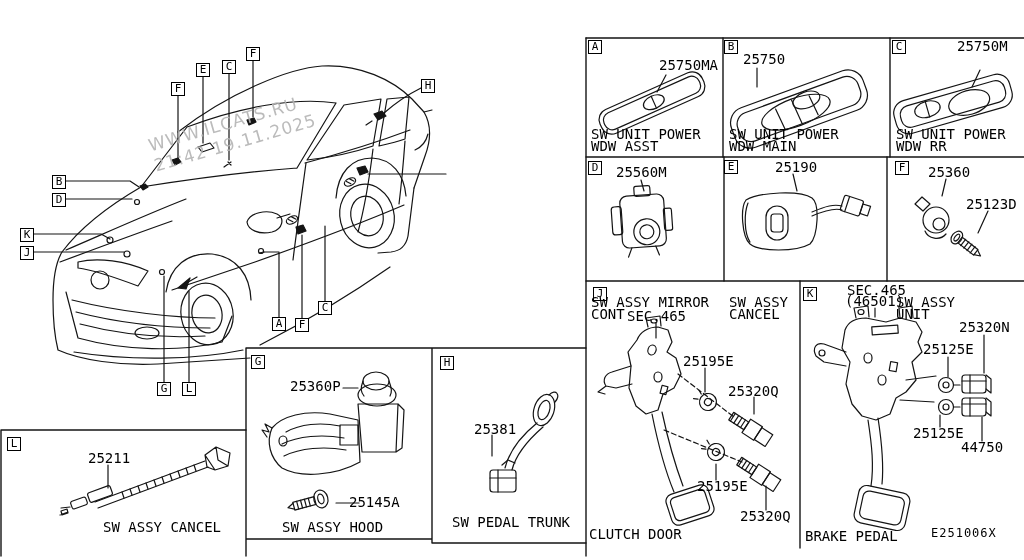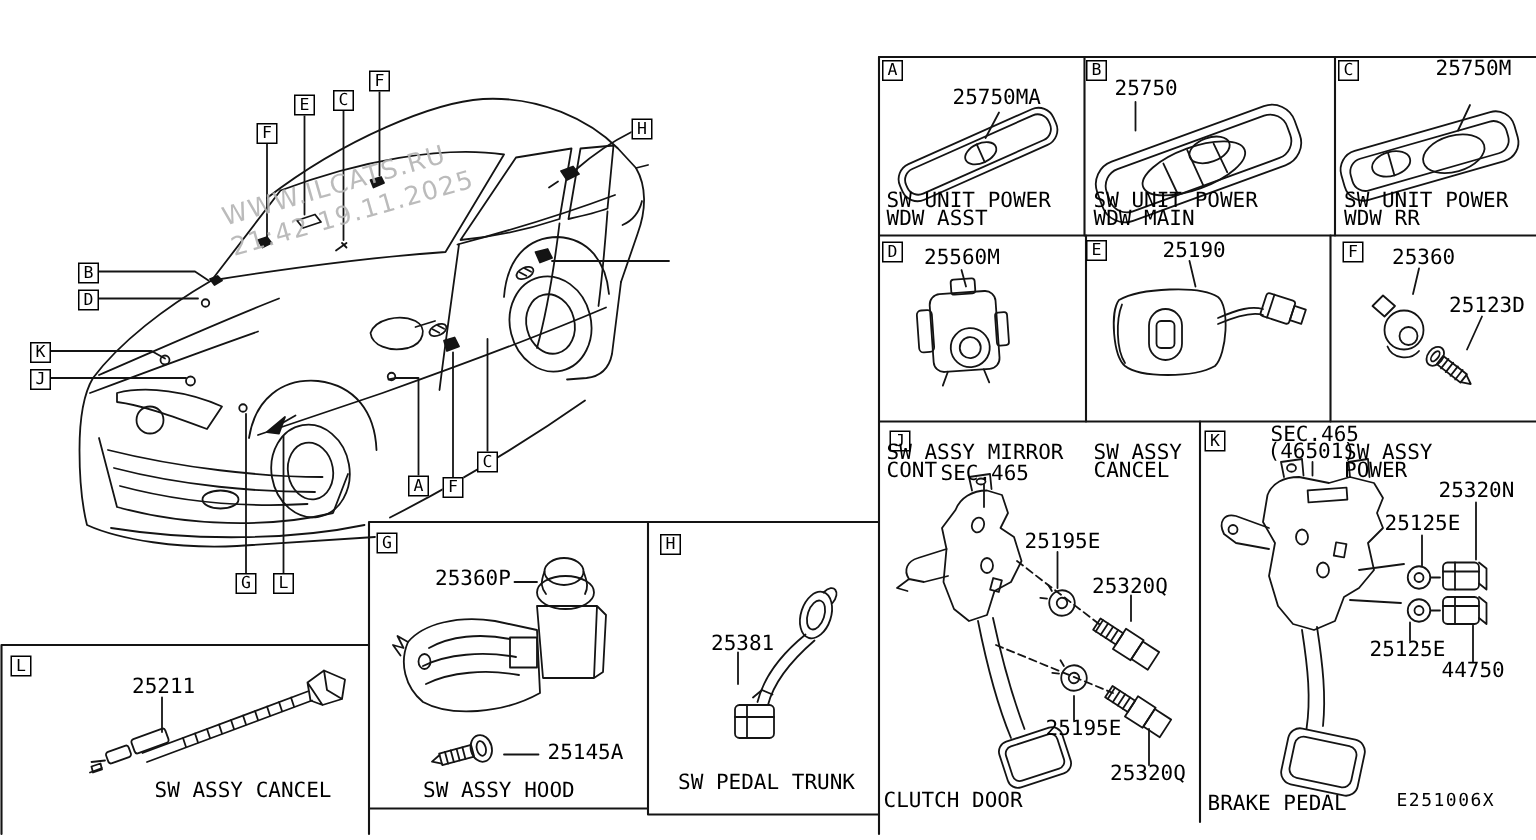--- a/index.html
+++ b/index.html
@@ -327,21 +327,21 @@
 <div class="callout" style="left:892px;top:40px">C</div>
 <div class="callout" style="left:588px;top:161px">D</div>
 <div class="callout" style="left:724px;top:160px">E</div>
 <div class="callout" style="left:895px;top:161px">F</div>
 <div class="callout" style="left:593px;top:287px">J</div>
 <div class="callout" style="left:803px;top:287px">K</div>
 <div class="callout" style="left:251px;top:355px">G</div>
 <div class="callout" style="left:440px;top:356px">H</div>
 <div class="callout" style="left:7px;top:437px">L</div>
 
-<div class="lbl" style="left:635px;top:59px">25750MA</div>
+<div class="lbl" style="left:659px;top:59px">25750MA</div>
 <div class="lbl" style="left:591px;top:128px">SW UNIT POWER</div>
 <div class="lbl" style="left:591px;top:140px">WDW ASST</div>
 
 <div class="lbl" style="left:743px;top:53px">25750</div>
 <div class="lbl" style="left:729px;top:128px">SW UNIT POWER</div>
 <div class="lbl" style="left:729px;top:140px">WDW MAIN</div>
 
 <div class="lbl" style="left:957px;top:40px">25750M</div>
 <div class="lbl" style="left:896px;top:128px">SW UNIT POWER</div>
 <div class="lbl" style="left:896px;top:140px">WDW RR</div>
@@ -350,24 +350,24 @@
 <div class="lbl" style="left:591px;top:296px">SW ASSY MIRROR</div>
 <div class="lbl" style="left:591px;top:308px">CONT</div>
 
 <div class="lbl" style="left:775px;top:161px">25190</div>
 <div class="lbl" style="left:729px;top:296px">SW ASSY</div>
 <div class="lbl" style="left:729px;top:308px">CANCEL</div>
 
 <div class="lbl" style="left:928px;top:166px">25360</div>
 <div class="lbl" style="left:966px;top:198px">25123D</div>
 <div class="lbl" style="left:896px;top:296px">SW ASSY</div>
-<div class="lbl" style="left:896px;top:308px">POWER</div>
+<div class="lbl" style="left:896px;top:308px">UNIT</div>
 
 <div class="lbl" style="left:290px;top:380px">25360P</div>
-<div class="lbl" style="left:365px;top:496px">25145A</div>
+<div class="lbl" style="left:349px;top:496px">25145A</div>
 <div class="lbl" style="left:282px;top:521px">SW ASSY HOOD</div>
 
 <div class="lbl" style="left:474px;top:423px">25381</div>
 <div class="lbl" style="left:452px;top:516px">SW PEDAL TRUNK</div>
 
 <div class="lbl" style="left:88px;top:452px">25211</div>
 <div class="lbl" style="left:103px;top:521px">SW ASSY CANCEL</div>
 
 <div class="lbl" style="left:627px;top:310px">SEC.465</div>
 <div class="lbl" style="left:683px;top:355px">25195E</div>

